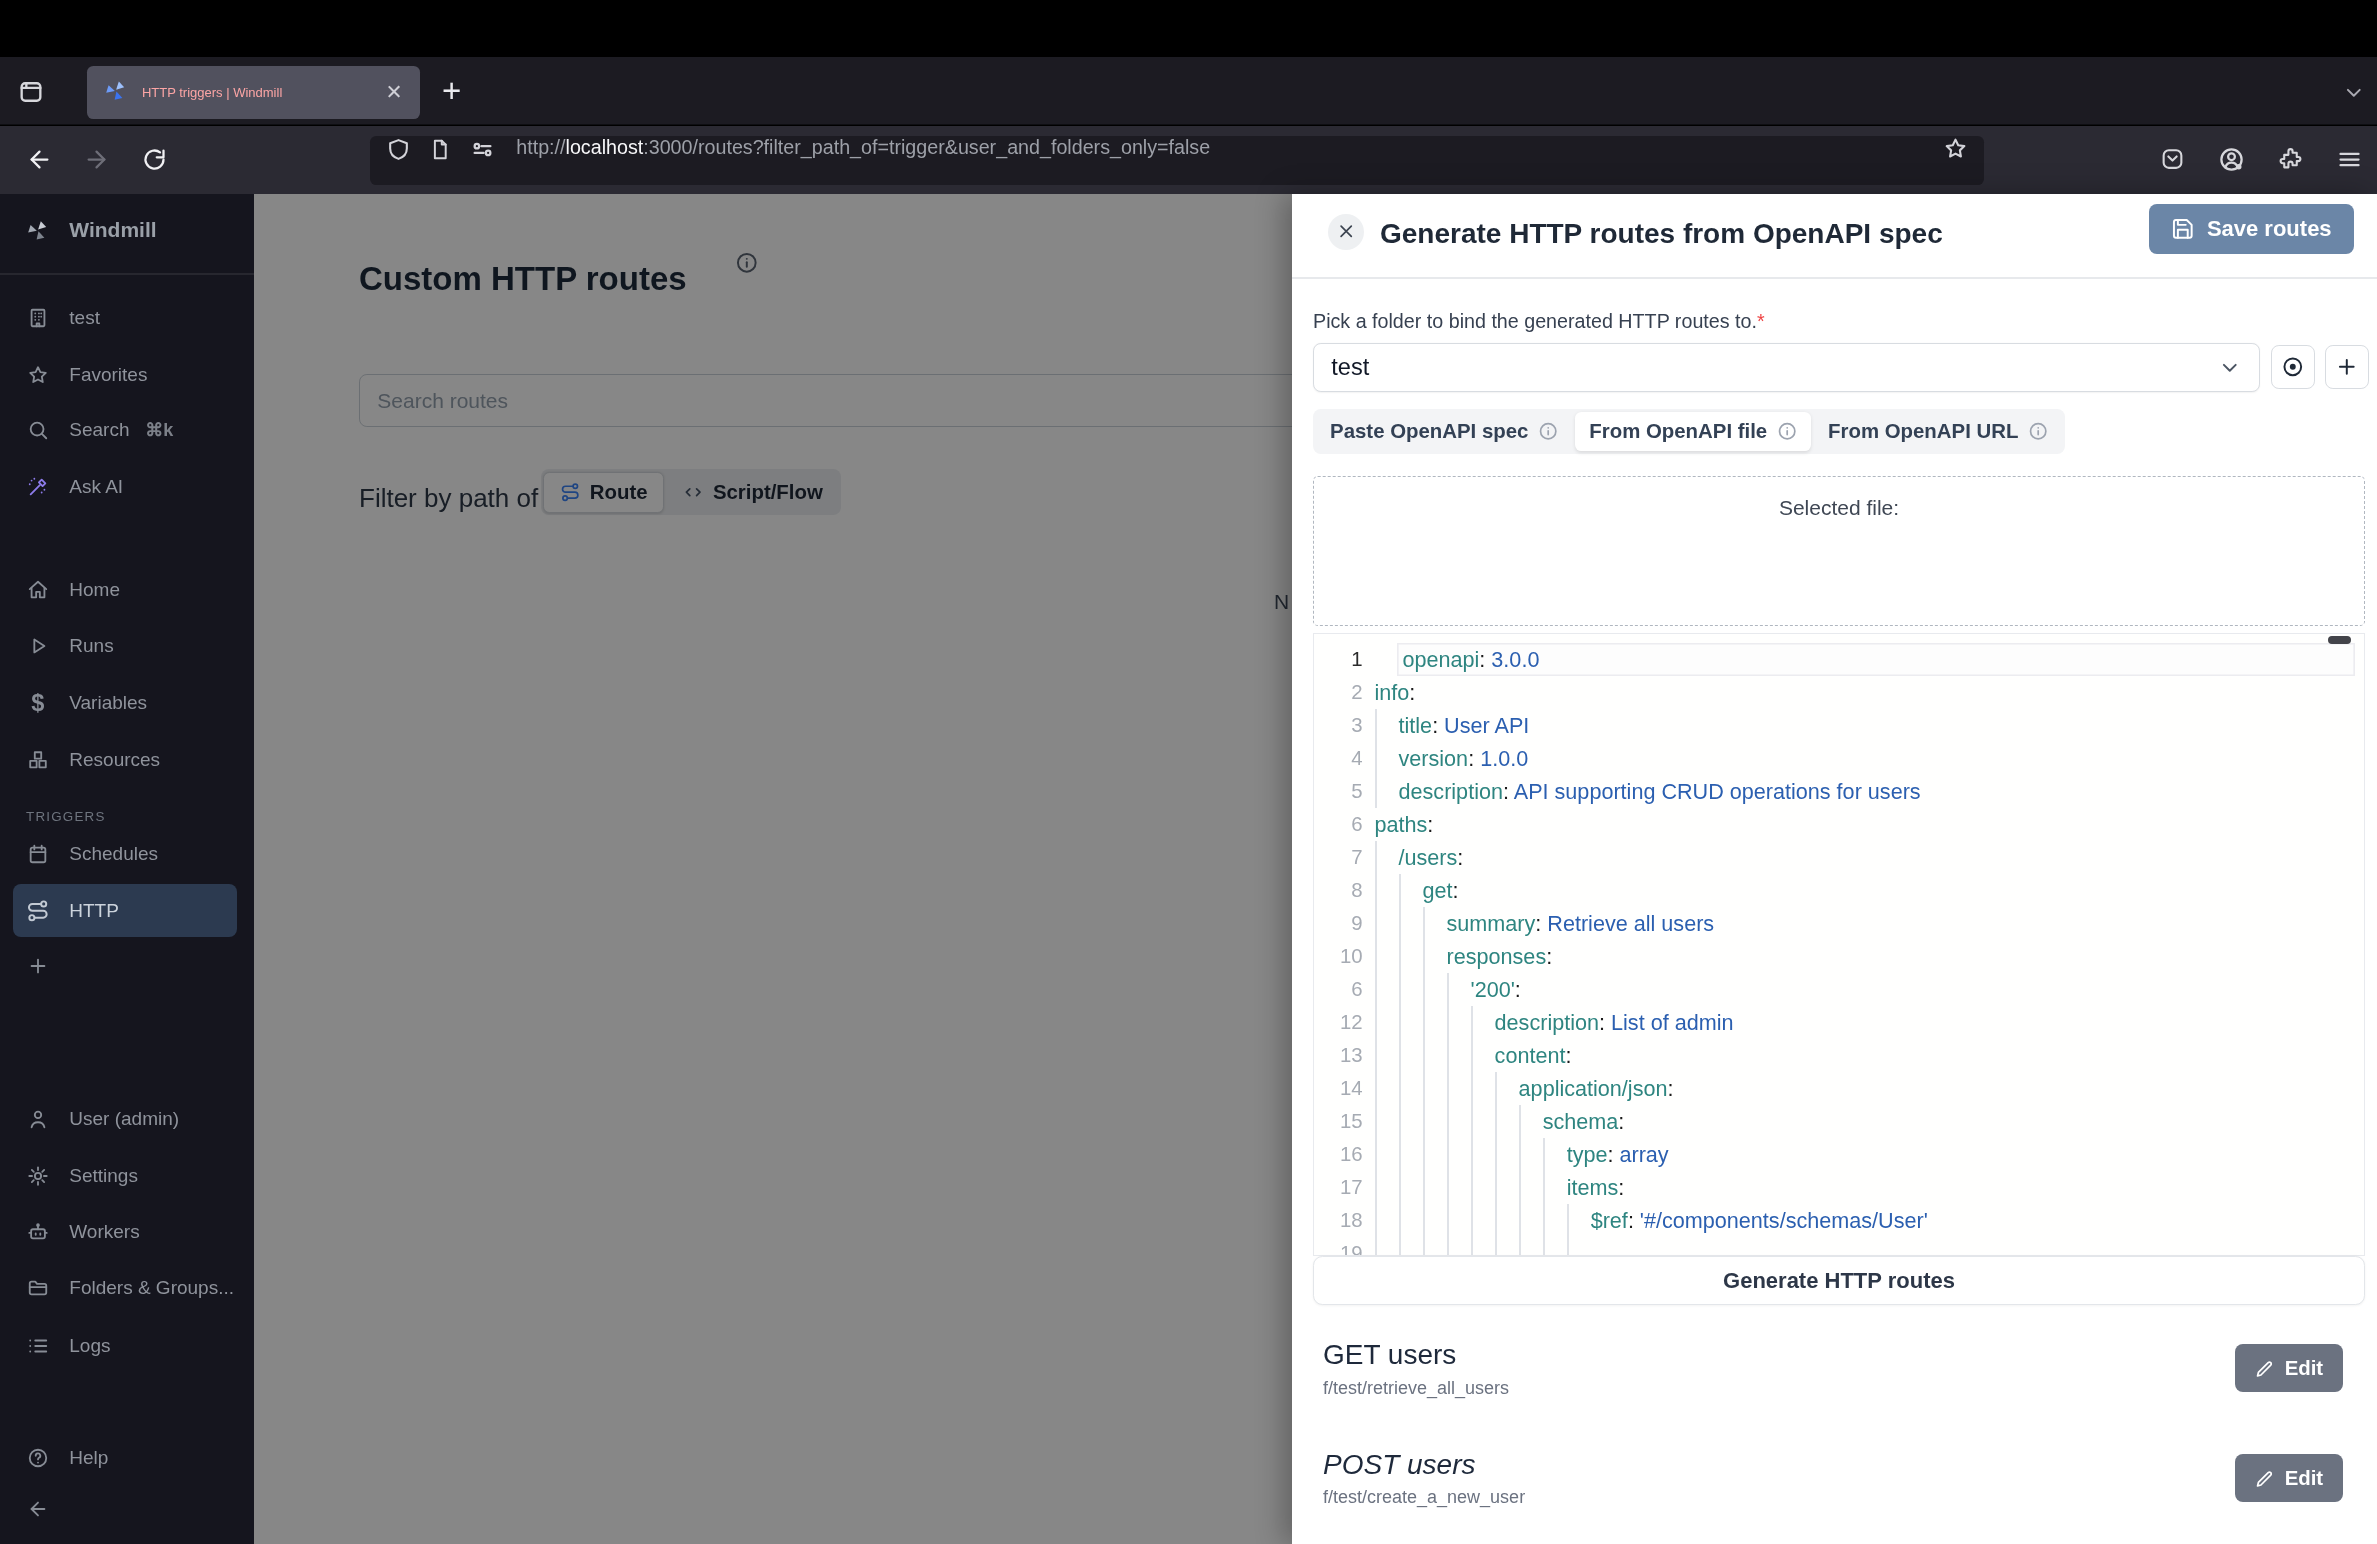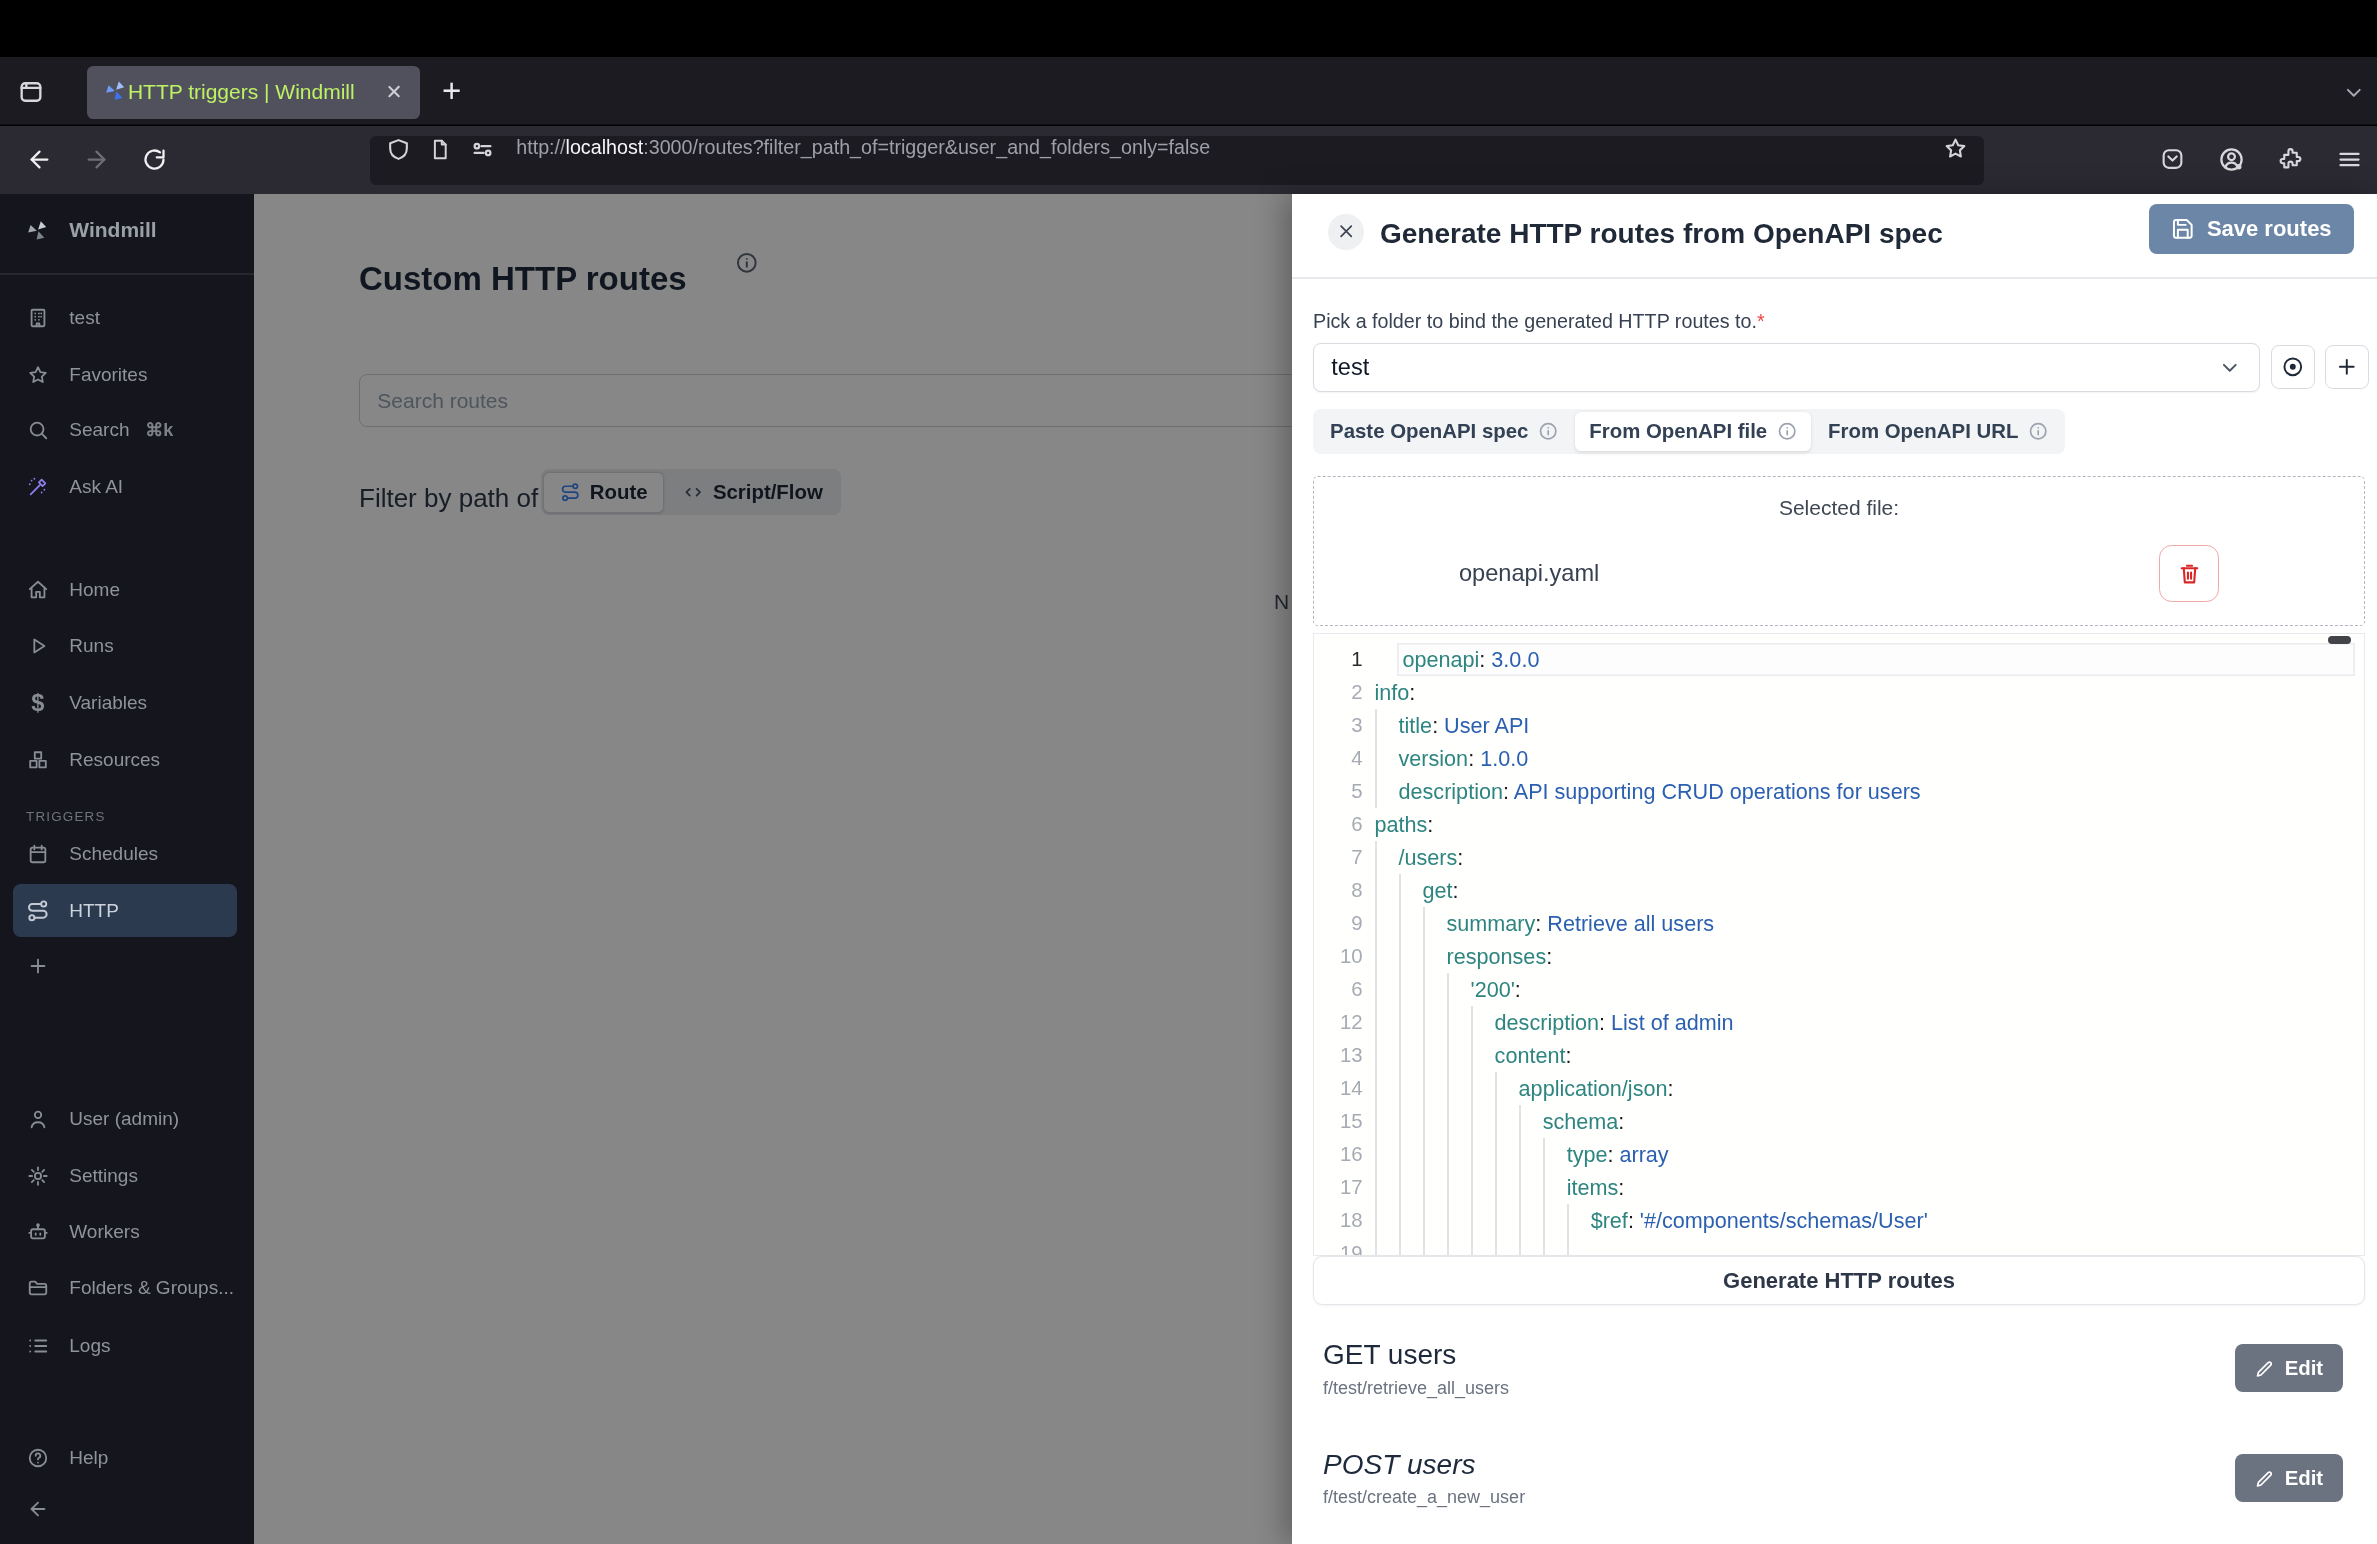--- a/index.html
+++ b/index.html
@@ -5,21 +5,21 @@
   html,body{margin:0;padding:0;background:#000;}
   *{box-sizing:border-box;font-family:"Liberation Sans",sans-serif;}
   .screen{position:relative;width:2377px;height:1544px;overflow:hidden;background:#000;}
   svg.i{stroke:currentColor;fill:none;stroke-width:2;stroke-linecap:round;stroke-linejoin:round;display:block;}
 
   
   .menubar{position:absolute;left:0;top:0;width:100%;height:57px;background:#000;}
   .tabbar{position:absolute;left:0;top:57px;width:100%;height:68px;background:#1c1b22;border-bottom:0.8px solid #0e0e12;}
   .tabtoggle{position:absolute;left:17.3px;top:21px;color:#d7d7dc;}
   .tab{position:absolute;left:87px;top:8.6px;width:333px;height:53px;background:#51515e;border-radius:6.3px;display:flex;align-items:center;padding:0 17.3px;}
-  .tab-title{color:#bef264;font-size:21px;margin-left:0;flex:1;white-space:nowrap;overflow:hidden;}
+  .tab-title{color:#fca5a5;font-size:13px;margin-left:14px;flex:1;white-space:nowrap;overflow:hidden;}
   .tab-close{color:#cfcfd6;font-size:20.4px;margin-left:7.9px;}
   .newtab{position:absolute;left:442px;top:14px;color:#eaeaee;font-size:33px;font-weight:300;line-height:39px;}
   .tablist-chevron{position:absolute;right:11px;top:23.6px;color:#a9a9b1;}
   .navbar{position:absolute;left:0;top:126px;width:100%;height:68px;background:#2b2a33;}
   .navbtn{position:absolute;top:20.4px;}
   .urlbar{position:absolute;left:370px;top:10.2px;width:1614px;height:49px;background:#1c1b22;border-radius:6.3px;display:flex;align-items:flex-start;padding:0 15.7px;}
   .urlicons{display:flex;align-items:center;gap:17.3px;color:#d3d3d9;margin-right:20.4px;}
   .url{font-size:19.7px;color:#9da0a8;white-space:nowrap;overflow:hidden;flex:1;}
   .url .host{color:#f7f7f9;}
   .url-star{color:#d3d3d9;margin-left:12.6px;}
@@ -500,33 +500,20 @@
                 <circle cx="12" cy="12" r="9"></circle>
                 <path d="M12 8h.01"></path>
                 <path d="M12 11.5V16"></path>
               </svg>
             </span>
         </span>
       </div>
 
       <div class="dashed-box">
         <div class="sel-file-label">Selected file:</div>
-        <div class="file-row">
-          <span class="file-name">openapi.yaml</span>
-          <span class="trash-btn">
-            <span>
-                <svg class="i" width="25" height="25" viewBox="0 0 24 24">
-                  <path d="M4.5 7h15"></path>
-                  <path d="M9.5 4.5h5"></path>
-                  <path d="M6.5 7l1 13.5h9l1-13.5"></path>
-                  <path d="M10.5 11v6M13.5 11v6"></path>
-                </svg>
-              </span>
-          </span>
-        </div>
       </div>
 
       <div class="editor">
         <div class="lines">
             <div class="cl active">
               <span class="ln">1</span>
               <span class="cw"><span class="ind" style="width: 0ch;"></span><span class="k">openapi</span><span class="p">:</span><span class="v"> 3.0.0</span></span>
             </div>
             <div class="cl">
               <span class="ln">2</span>

